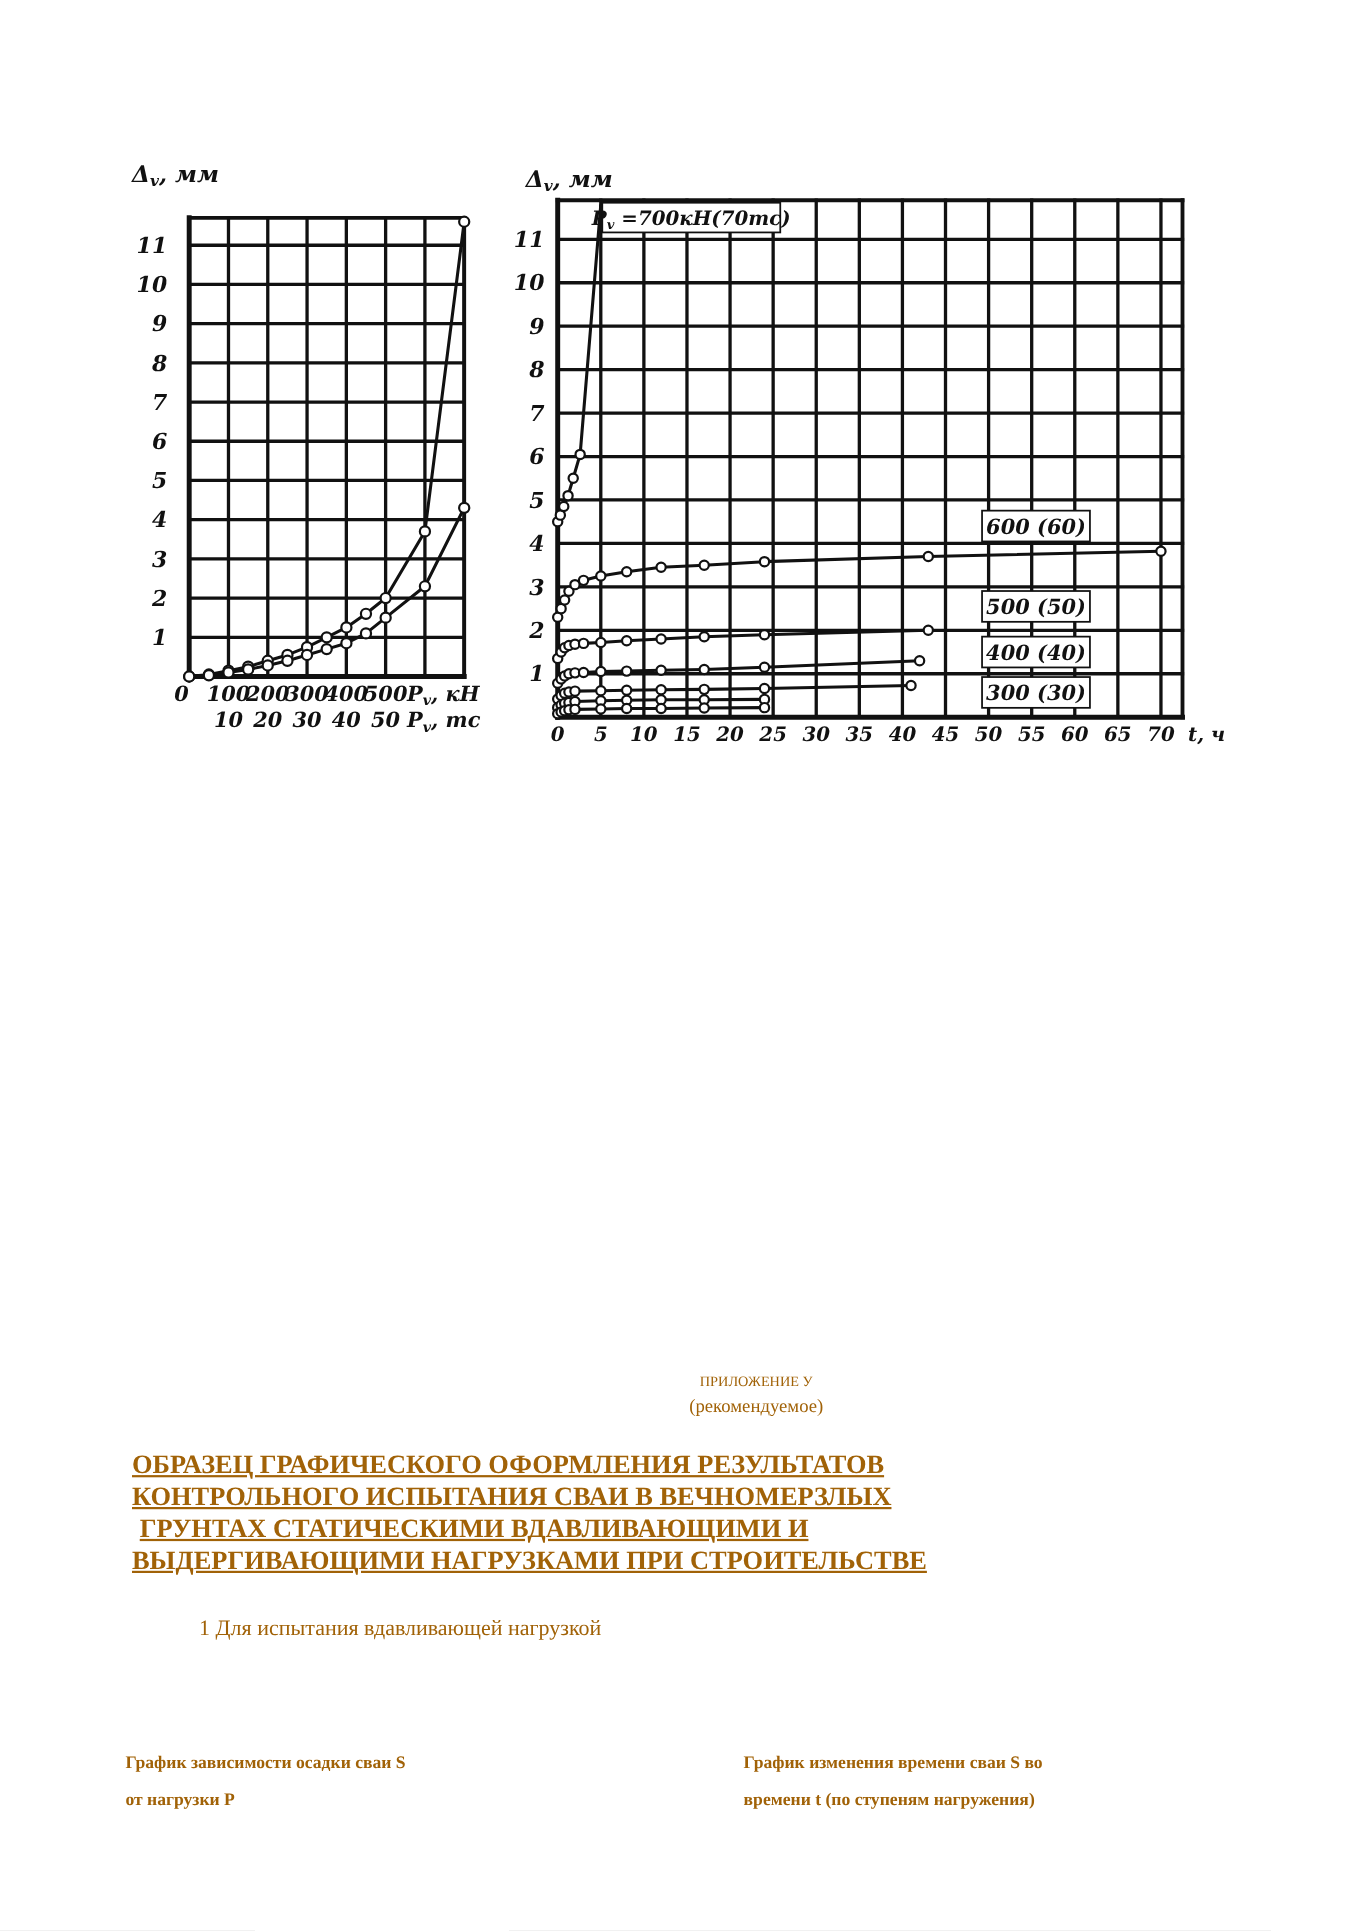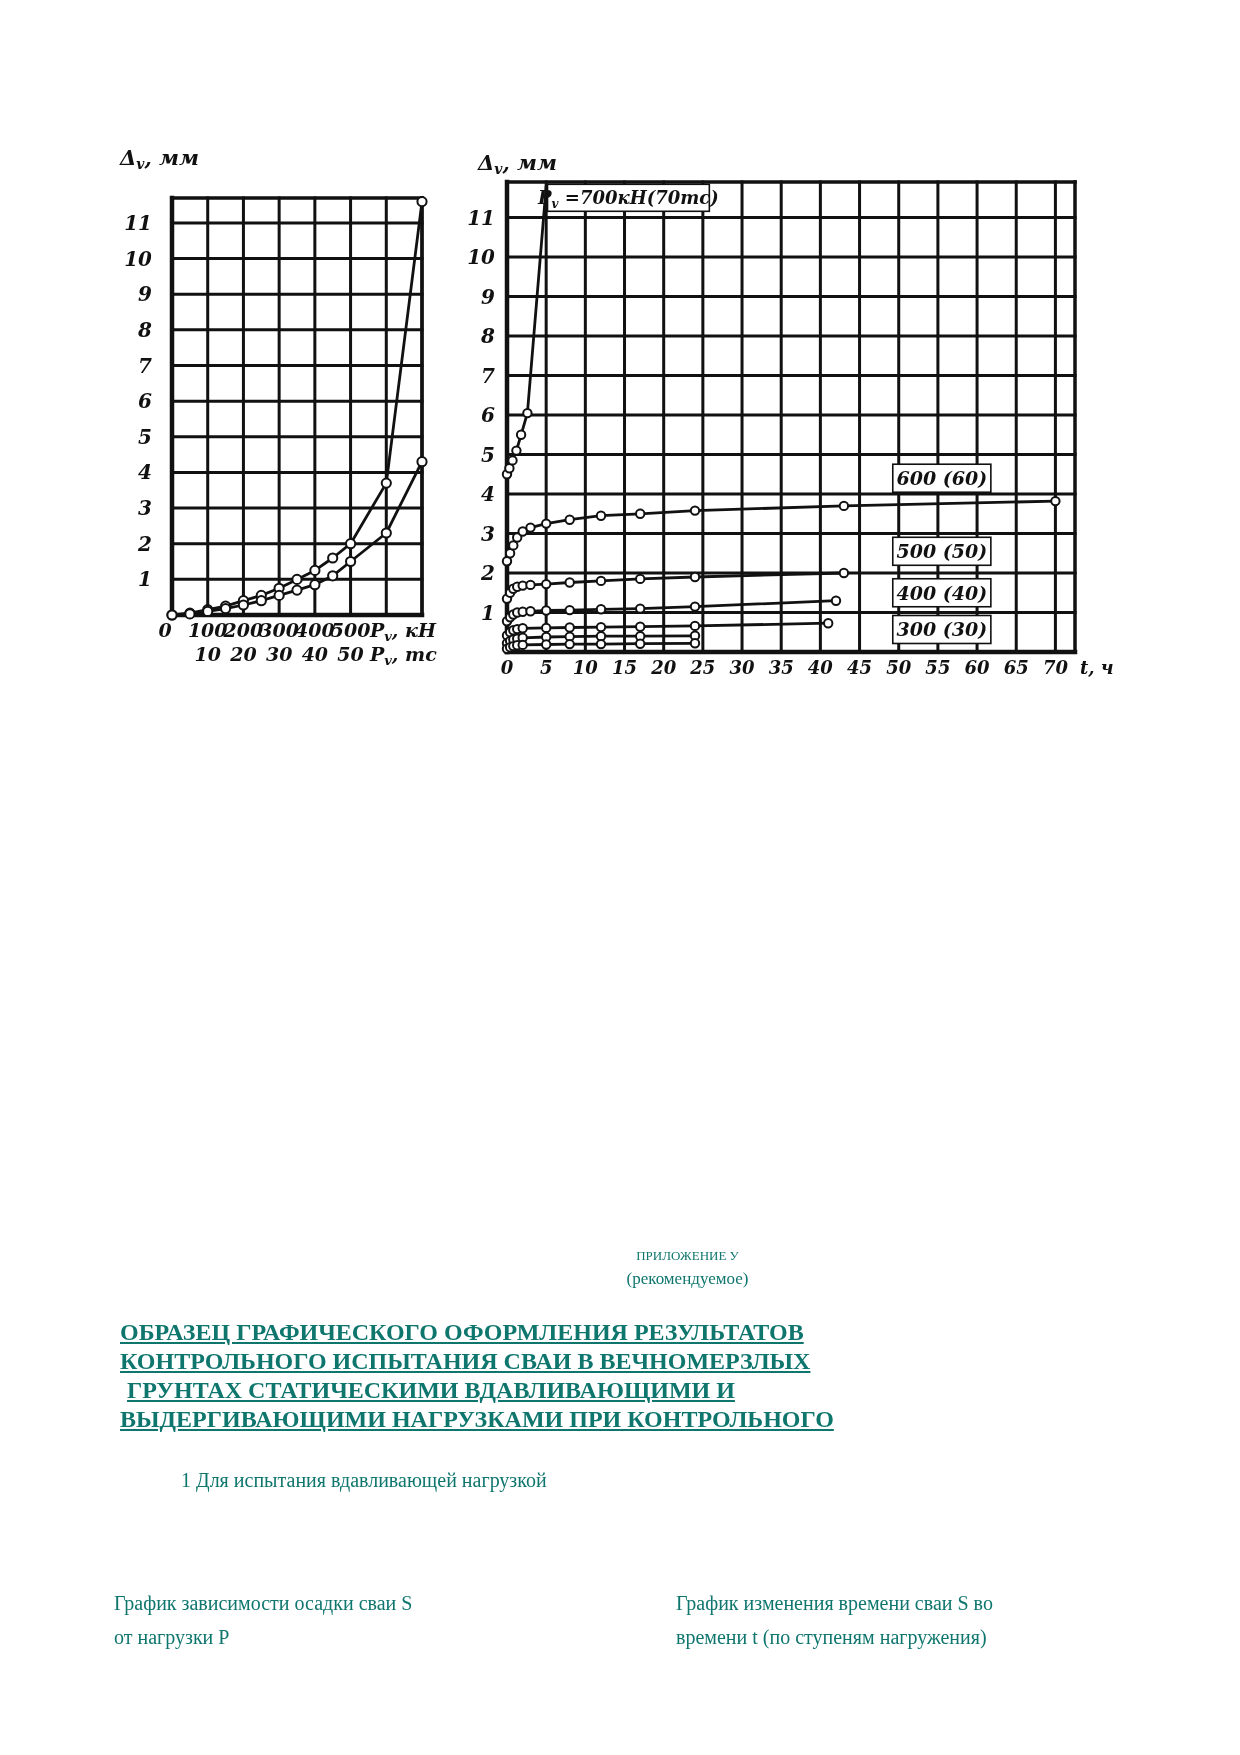--- a/index.html
+++ b/index.html
@@ -1,25 +1,25 @@
 <!DOCTYPE html>
 <html><head>
 <meta charset="utf-8">
 <style>
   html,body{margin:0;padding:0;background:#e8e8e8;}
   .page{position:relative;width:1240px;height:1755px;background:#ffffff;overflow:hidden;
-        font-family:"Liberation Serif", serif;color:#0f766e;}
+        font-family:"Liberation Serif", serif;color:#a16207;}
   #figure-svg{position:absolute;left:0;top:0;}
   .appendix{position:absolute;left:530px;top:1243px;width:315px;text-align:center;}
   .appendix-label{font-size:13px;line-height:25px;}
   .appendix-note{font-size:17px;line-height:22px;}
   .heading{position:absolute;left:120px;top:1318px;width:622px;text-align:center;
            font-weight:bold;font-size:24px;line-height:29px;white-space:nowrap;text-decoration:underline;}
   .section-item{position:absolute;left:142px;top:1469px;font-size:20px;white-space:nowrap;margin-left:39px;}
-  .caption{position:absolute;top:1586px;font-weight:normal;font-size:20px;line-height:34px;}
+  .caption{position:absolute;top:1586px;font-weight:bold;font-size:16px;line-height:34px;}
   .caption div{white-space:nowrap;}
   .caption-left{left:114px;width:400px;}
   .caption-right{left:676px;width:380px;}
 </style>
 </head>
 <body>
 
 <div class="page">
 
   <svg id="figure-svg" width="1240" height="700">
@@ -294,21 +294,21 @@
 
   <div class="appendix">
     <div class="appendix-label">ПРИЛОЖЕНИЕ У</div>
     <div class="appendix-note">(рекомендуемое)</div>
   </div>
 
   <div class="heading">
     <div>ОБРАЗЕЦ ГРАФИЧЕСКОГО ОФОРМЛЕНИЯ РЕЗУЛЬТАТОВ</div>
     <div>КОНТРОЛЬНОГО ИСПЫТАНИЯ СВАИ В ВЕЧНОМЕРЗЛЫХ</div>
     <div>ГРУНТАХ СТАТИЧЕСКИМИ ВДАВЛИВАЮЩИМИ И</div>
-    <div>ВЫДЕРГИВАЮЩИМИ НАГРУЗКАМИ ПРИ КОНТРОЛЬНОГО</div>
+    <div>ВЫДЕРГИВАЮЩИМИ НАГРУЗКАМИ ПРИ СТРОИТЕЛЬСТВЕ</div>
   </div>
 
   <div class="section-item">1 Для испытания вдавливающей нагрузкой</div>
 
   <div class="caption caption-left">
     <div>График зависимости осадки сваи S</div>
     <div>от нагрузки Р</div>
   </div>
 
   <div class="caption caption-right">

